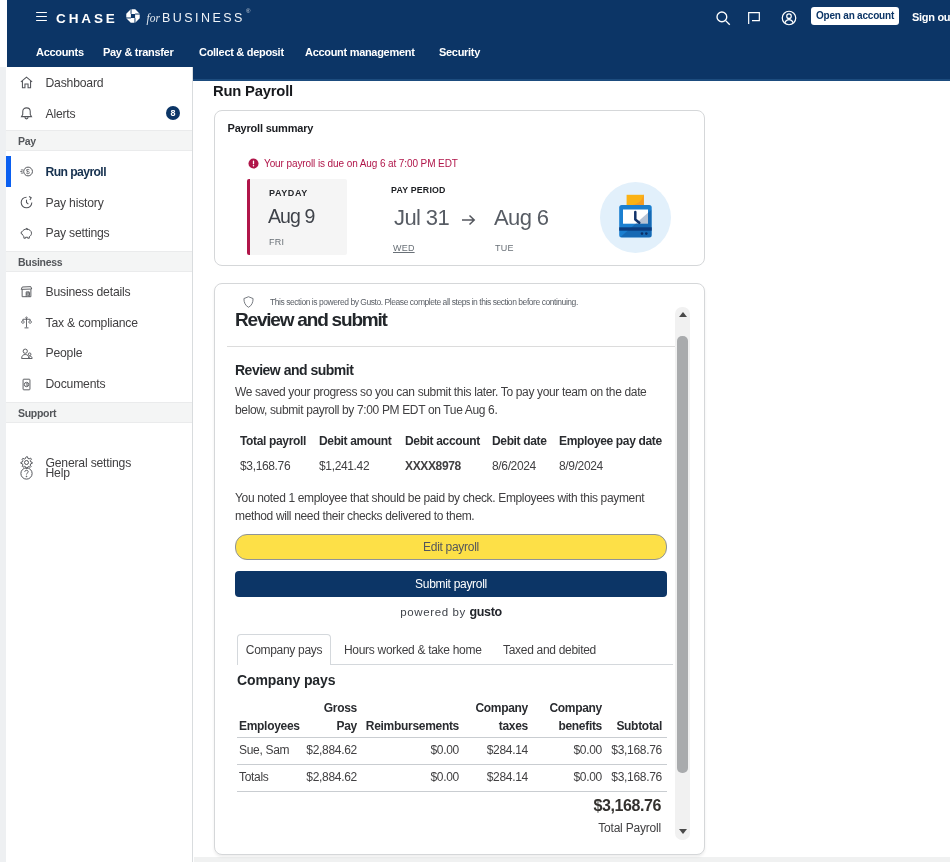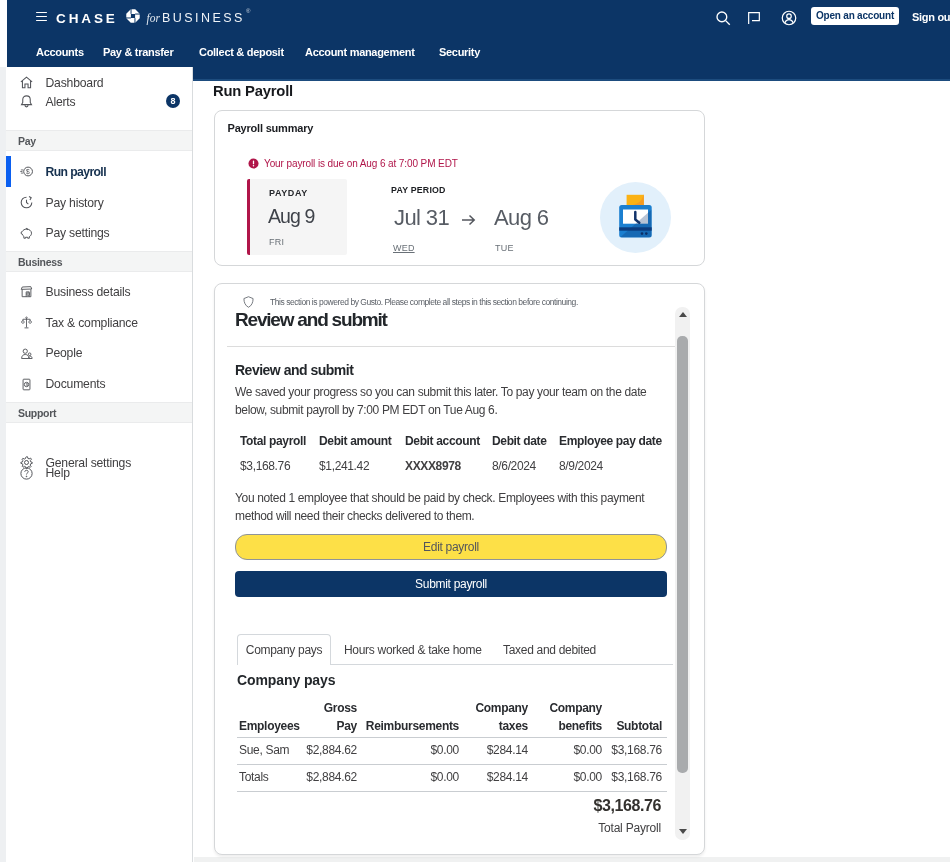--- a/index.html
+++ b/index.html
@@ -161,21 +161,21 @@
 
 <div class="sidebar">
   <div class="leftstrip"></div>
 
   <div class="sideitem" style="top:0px">
     <svg class="ic" viewBox="0 0 24 24" fill="none" stroke="#54565b" stroke-width="1.7">
         <path d="M3,11 L12,3.5 L21,11 M5.5,9.5 L5.5,20.5 L9.5,20.5 L9.5,14.5 L14.5,14.5 L14.5,20.5 L18.5,20.5 L18.5,9.5"></path>
       </svg>
     <div class="lb">Dashboard</div>
   </div>
-  <div class="sideitem" style="top:19px">
+  <div class="sideitem" style="top:31px">
     <svg class="ic" viewBox="0 0 24 24" fill="none" stroke="#54565b" stroke-width="1.7">
         <path d="M12,3 C8.5,3 6,5.6 6,9 L6,13.5 L4,17 L20,17 L18,13.5 L18,9 C18,5.6 15.5,3 12,3 Z M9.5,17.6 C9.5,19.4 10.5,20.6 12,20.6 C13.5,20.6 14.5,19.4 14.5,17.6"></path>
       </svg>
     <div class="lb">Alerts</div>
     <div class="badge">8</div>
   </div>
   <div class="sideband" style="top:63px">
       <div class="lb">Pay</div>
     </div>
   <div class="sideitem" style="top:89px">
@@ -325,20 +325,21 @@
   <div class="sum-v" style="left:25px;">$3,168.76</div>
   <div class="sum-v" style="left:104px;">$1,241.42</div>
   <div class="sum-v" style="left:190px;font-weight:bold;">XXXX8978</div>
   <div class="sum-v" style="left:277px;">8/6/2024</div>
   <div class="sum-v" style="left:344px;">8/9/2024</div>
 
   <div class="rs-p2">You noted 1 employee that should be paid by check. Employees with this payment<br>method will need their checks delivered to them.</div>
 
   <div class="btn-edit">Edit payroll</div>
   <div class="btn-submit">Submit payroll</div>
+  <div class="powered">powered by <b>gusto</b></div>
 
   <div class="tabrow">
     <div class="tab-active">Company pays</div>
     <div class="tab-line"></div>
     <div class="tab2">Hours worked &amp; take home</div>
     <div class="tab3">Taxed and debited</div>
   </div>
 
   <div class="cp-h">Company pays</div>
   <div class="cp-table">

